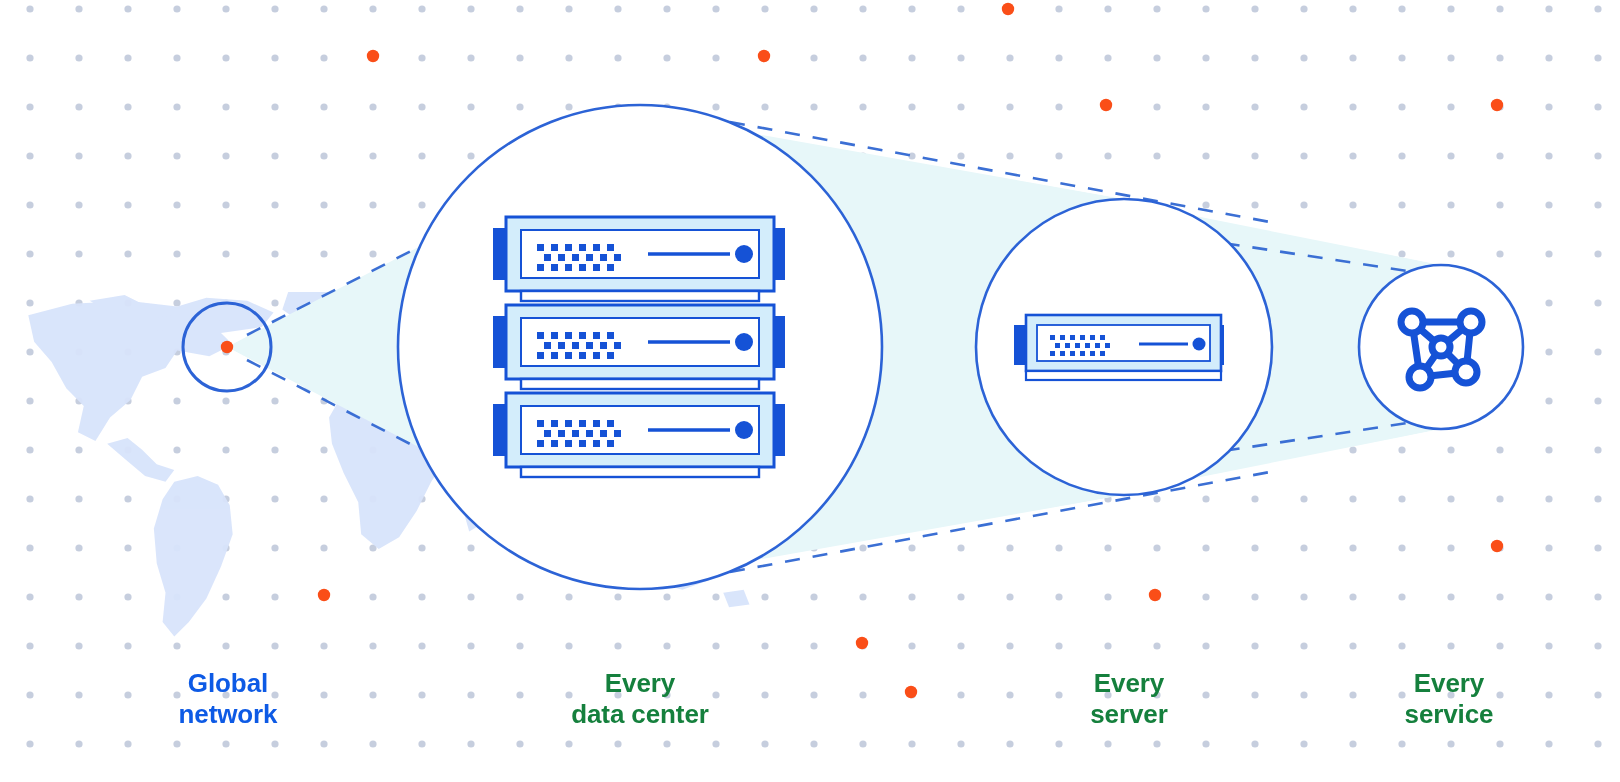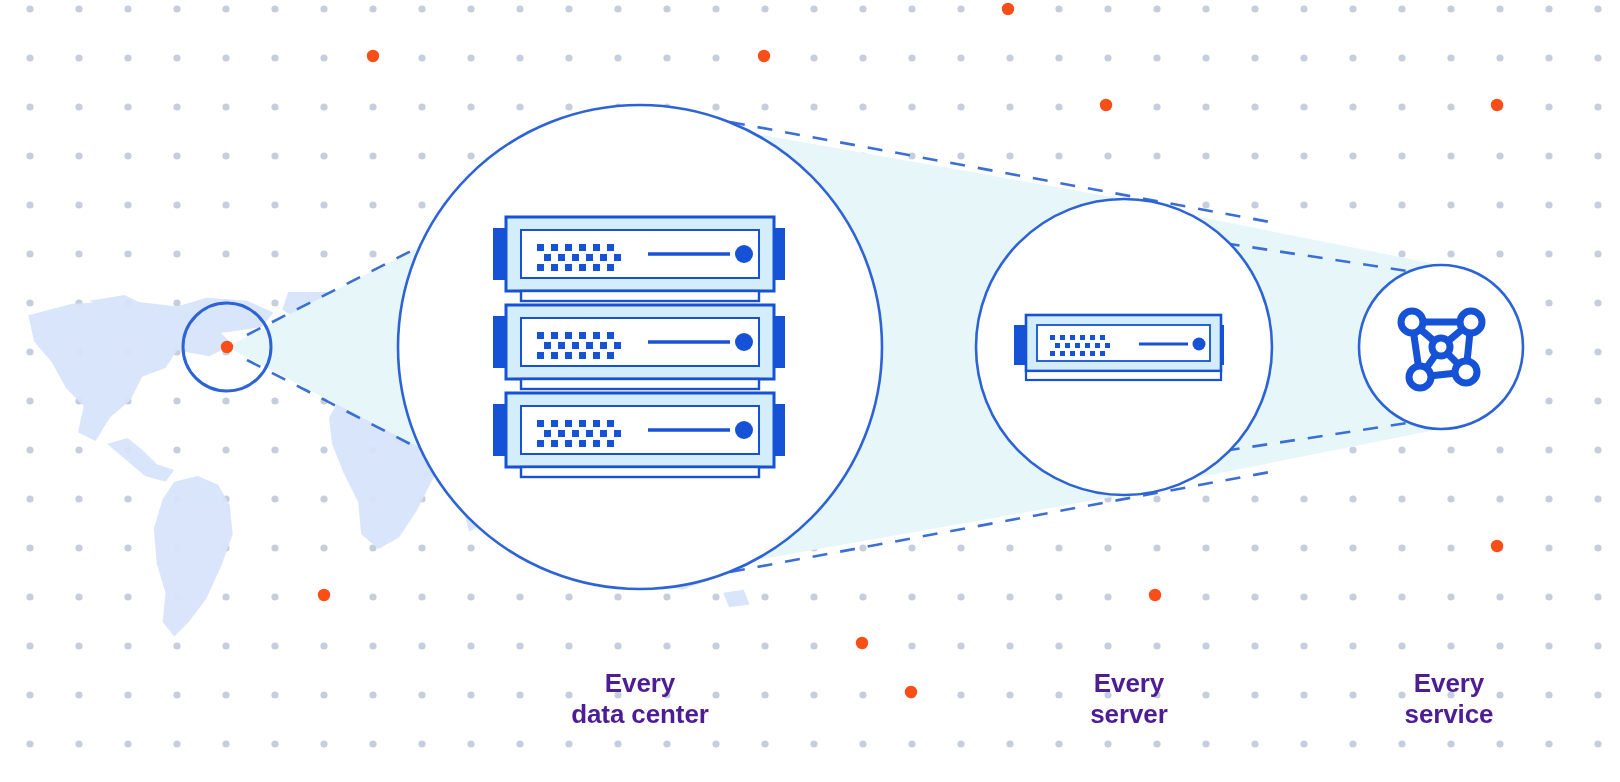--- a/index.html
+++ b/index.html
@@ -11,21 +11,21 @@
     position:relative;
   }
   #stage{position:absolute;left:0;top:0;width:1620px;height:782px;overflow:hidden;background:#fff;}
   #stage svg.layer{position:absolute;left:0;top:0;width:1620px;height:782px;display:block;}
   .lbl{
     position:absolute;
     text-align:center;
     font-size:26px;
     line-height:31px;
     font-weight:700;
-    color:#4c1d95;
+    color:#15803d;
     letter-spacing:-0.1px;
     white-space:pre-line;
   }
   .lbl.accent{color:#1668dc;}
   .lbl.accent{color:#0d5ae5;}
 </style>
 </head>
 <body>
 
 <div id="stage">
@@ -283,20 +283,22 @@
         <circle cx="1497" cy="105" r="6.2" fill="#fa4e18"></circle>
         <circle cx="1497" cy="546" r="6.2" fill="#fa4e18"></circle>
         <circle cx="324" cy="595" r="6.2" fill="#fa4e18"></circle>
         <circle cx="1155" cy="595" r="6.2" fill="#fa4e18"></circle>
         <circle cx="862" cy="643" r="6.2" fill="#fa4e18"></circle>
         <circle cx="911" cy="692" r="6.2" fill="#fa4e18"></circle>
         <circle cx="227" cy="347" r="6.2" fill="#fa4e18"></circle>
       </g>
   </svg>
 
+  <div class="lbl accent" style="left:128px;top:668px;width:200px;">Global
+network</div>
 
   <div class="lbl" style="left:510px;top:668px;width:260px;">Every
 data center</div>
 
   <div class="lbl" style="left:1019px;top:668px;width:220px;">Every
 server</div>
 
   <div class="lbl" style="left:1339px;top:668px;width:220px;">Every
 service</div>
 

